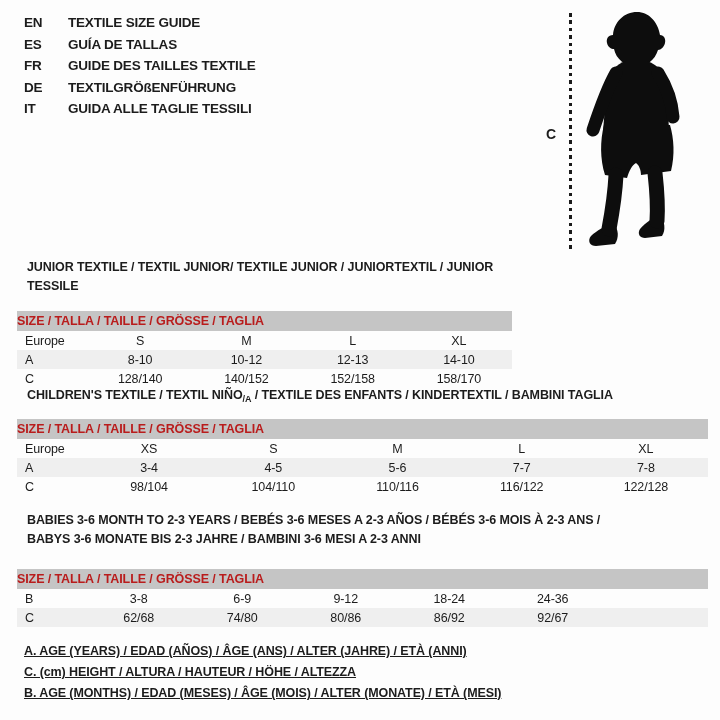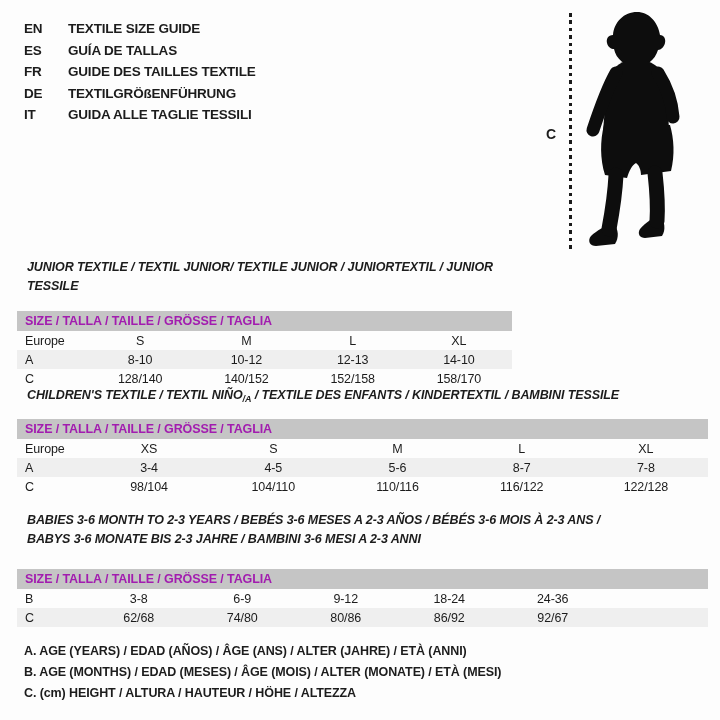--- a/index.html
+++ b/index.html
@@ -7,55 +7,55 @@
     width:720px;height:720px;
     background:#ffffff;
     font-family:"Liberation Sans", sans-serif;
     color:#1c1c1c;
     -webkit-font-smoothing:antialiased;
   }
   .canvas{
     position:relative;width:720px;height:720px;background:#fdfdfd;overflow:hidden;
   }
   
-  .langs{position:absolute;left:24px;top:18px;}
+  .langs{position:absolute;left:24px;top:12px;}
   .lang-row{display:grid;grid-template-columns:44px auto;line-height:21.5px;
     font-size:13.5px;font-weight:bold;letter-spacing:-0.2px;}
   
   .figure-wrap{position:absolute;left:576px;top:6px;width:112px;height:246px;}
   .figure-wrap svg{display:block;width:112px;height:246px;}
   .dotted-line{
     position:absolute;left:569px;top:13px;width:3px;height:237px;
     background:repeating-linear-gradient(to bottom,#1a1a1a 0 3.5px,transparent 3.5px 7.5px);
   }
   .figure-label{
     position:absolute;left:546px;top:126px;
     font-size:14px;font-weight:bold;
   }
   
   .section{position:absolute;left:17px;}
   #sec-0{top:258px;width:495px;}
   #sec-1{top:386px;width:691px;}
   #sec-2{top:511px;width:691px;}
   .sec-title{padding-left:10px;font-size:12.5px;font-weight:bold;
-    letter-spacing:-0.1px;line-height:19px;font-style:italic;}
+    letter-spacing:-0.1px;line-height:19px;}
   #sec-0 .sec-title{margin-bottom:15px;}
   #sec-1 .sec-title{margin-bottom:10px;}
   #sec-2 .sec-title{margin-bottom:20px;}
   .sub{font-size:9px;vertical-align:-3px;}
   .size-bar{
-    height:20px;line-height:20px;padding-left:8px;
-    font-size:12.5px;font-weight:bold;color:#a21caf;
+    height:20px;line-height:20px;padding-left:0;
+    font-size:12.5px;font-weight:bold;color:#b91c1c;
     letter-spacing:-0.1px;
   }
   .trow{display:grid;height:19px;line-height:21px;font-size:12.5px;letter-spacing:-0.1px;}
   .trow .label{padding-left:8px;text-align:left;}
   .trow .val{text-align:center;}
   
-  .notes{position:absolute;left:24px;top:641px;}
+  .notes{position:absolute;left:24px;top:641px;text-decoration:underline;}
   .note-line{font-size:12.5px;font-weight:bold;line-height:21px;letter-spacing:-0.1px;}
 </style>
 </head>
 <body>
 
 <div class="canvas">
 
   <div class="langs" id="langs">
       <div class="lang-row">
         <span class="code">EN</span>
@@ -138,37 +138,37 @@
         <div class="trow" style="grid-template-columns: 70px repeat(4, 1fr);">
           <span class="label">C</span>
           <span class="val">128/140</span>
           <span class="val">140/152</span>
           <span class="val">152/158</span>
           <span class="val">158/170</span>
         </div>
       </section>
       <section class="section" id="sec-1">
         <div class="sec-title">
-          <div class="title-line"><span>CHILDREN'S TEXTILE / TEXTIL NIÑO</span><span class="sub">/A</span><span> / TEXTILE DES ENFANTS / KINDERTEXTIL / BAMBINI TESSILE</span></div>
+          <div class="title-line"><span>CHILDREN'S TEXTILE / TEXTIL NIÑO</span><span class="sub">/A</span><span> / TEXTILE DES ENFANTS / KINDERTEXTIL / BAMBINI TAGLIA</span></div>
         </div>
         <div class="size-bar" style="background: rgb(197, 197, 197);">SIZE / TALLA / TAILLE / GRÖSSE / TAGLIA</div>
         <div class="trow" style="grid-template-columns: 70px repeat(5, 1fr);">
           <span class="label">Europe</span>
           <span class="val">XS</span>
           <span class="val">S</span>
           <span class="val">M</span>
           <span class="val">L</span>
           <span class="val">XL</span>
         </div>
         <div class="trow" style="grid-template-columns: 70px repeat(5, 1fr); background: rgb(239, 239, 239);">
           <span class="label">A</span>
           <span class="val">3-4</span>
           <span class="val">4-5</span>
           <span class="val">5-6</span>
-          <span class="val">8-7</span>
+          <span class="val">7-7</span>
           <span class="val">7-8</span>
         </div>
         <div class="trow" style="grid-template-columns: 70px repeat(5, 1fr);">
           <span class="label">C</span>
           <span class="val">98/104</span>
           <span class="val">104/110</span>
           <span class="val">110/116</span>
           <span class="val">116/122</span>
           <span class="val">122/128</span>
         </div>
@@ -193,17 +193,17 @@
           <span class="val">74/80</span>
           <span class="val">80/86</span>
           <span class="val">86/92</span>
           <span class="val">92/67</span>
         </div>
       </section>
     </div>
 
   <div class="notes" id="notes">
       <div class="note-line">A. AGE (YEARS) / EDAD (AÑOS) / ÂGE (ANS) / ALTER (JAHRE) / ETÀ (ANNI)</div>
+      <div class="note-line">C. (cm) HEIGHT / ALTURA / HAUTEUR / HÖHE / ALTEZZA</div>
       <div class="note-line">B. AGE (MONTHS) / EDAD (MESES) / ÂGE (MOIS) / ALTER (MONATE) / ETÀ (MESI)</div>
-      <div class="note-line">C. (cm) HEIGHT / ALTURA / HAUTEUR / HÖHE / ALTEZZA</div>
     </div>
 
 </div>
 
 </body></html>

